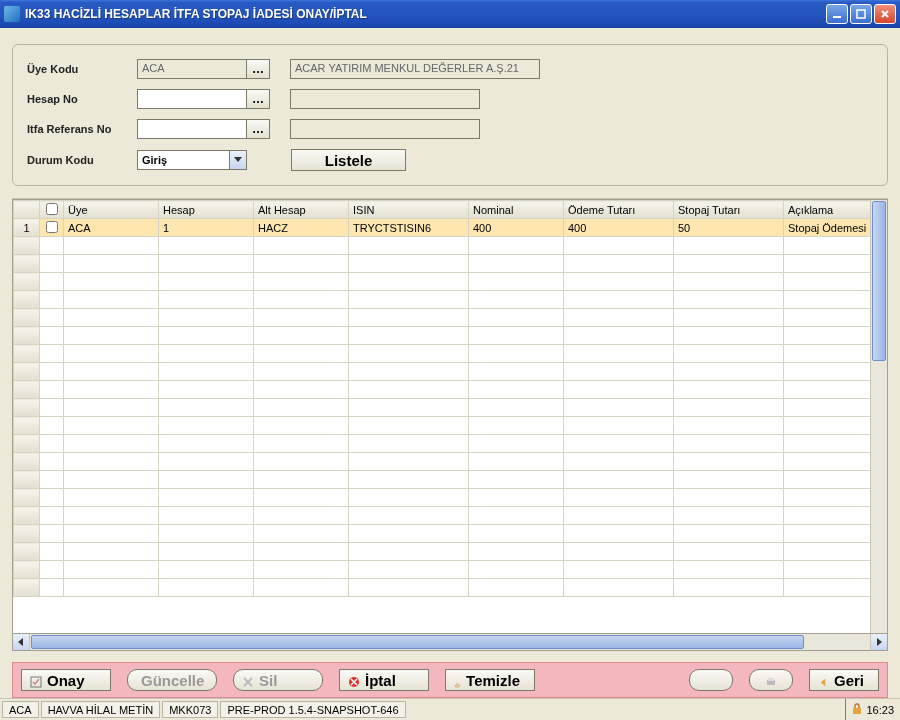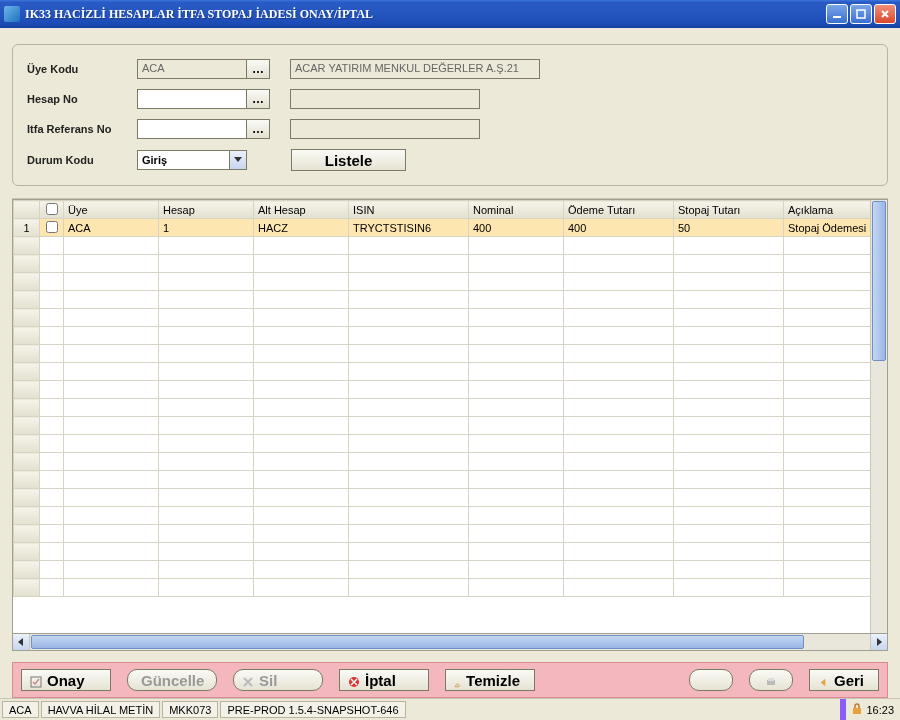--- a/index.html
+++ b/index.html
@@ -24,21 +24,21 @@
     font-weight: bold;
     font-size: 12px;
   }
   .titlebar .app-icon {
     width: 16px; height: 16px;
     margin-right: 5px;
     background: linear-gradient(135deg,#6fb7e9,#1e6fbf);
     border-radius: 2px;
     display:inline-block;
   }
-  .titlebar .title-text { flex: 1; text-shadow: 1px 1px 1px rgba(0,0,0,0.3); font-family: Liberation Serif, serif; }
+  .titlebar .title-text { flex: 1; text-shadow: 1px 1px 1px rgba(0,0,0,0.3); }
   .titlebar .win-btns { display: flex; gap: 2px; }
   .titlebar .win-btn {
     width: 22px; height: 20px;
     border: 1px solid #fff;
     border-radius: 3px;
     display:flex; align-items:center; justify-content:center;
     font-family: Arial;
     font-size: 11px;
     font-weight: bold;
     cursor: pointer;
@@ -237,21 +237,21 @@
   .statusbar .cell{
     border:1px solid #b8b4a0;
     padding:2px 6px;
     margin:2px 0 2px 2px;
     background:#f4f2e8;
     display:flex;align-items:center;
   }
   .statusbar .spacer{flex:1;}
   .statusbar .lock-cell{
     display:flex;align-items:center; gap:4px; padding:0 6px;
-    border-left:6px solid #8b5cf6;
+    border-left:1px solid #8b5cf6;
   }
   input[type="checkbox"]{ width:12px;height:12px;}
 </style>
 </head>
 <body>
 
 <div class="titlebar">
   <span class="app-icon"></span>
   <span class="title-text">IK33 HACİZLİ HESAPLAR İTFA STOPAJ İADESİ ONAY/İPTAL</span>
   <div class="win-btns">

